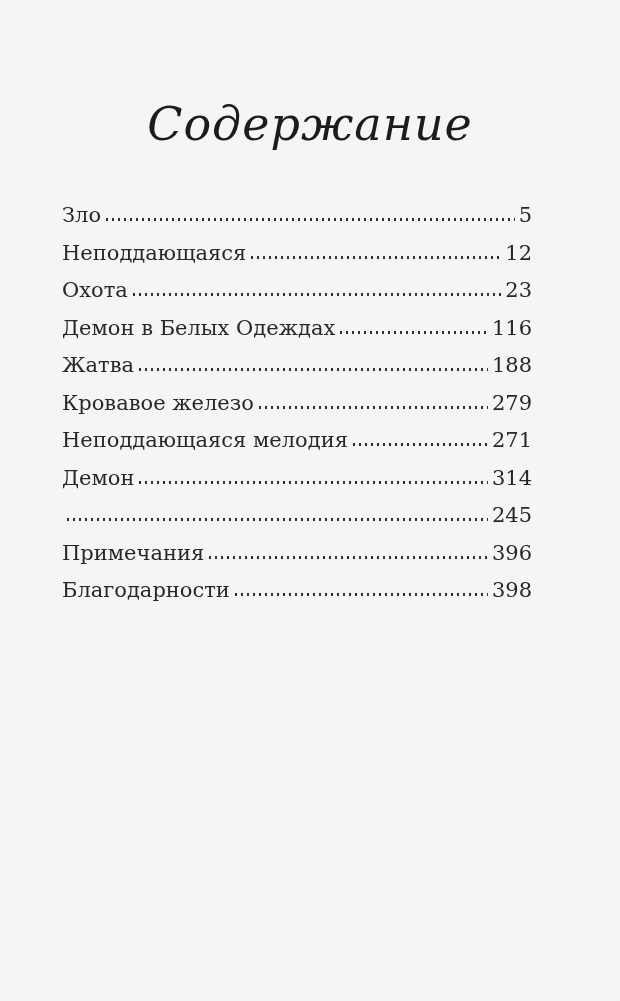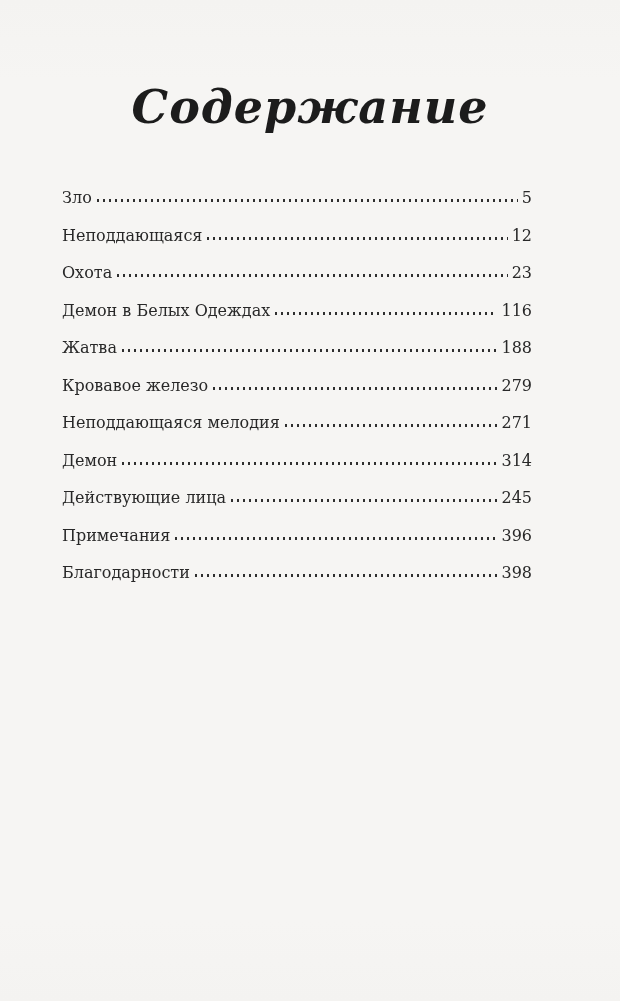--- a/index.html
+++ b/index.html
@@ -14,38 +14,38 @@
     font-family: "DejaVu Serif", "Liberation Serif", serif;
     overflow: hidden;
   }
   .page {
     position: relative;
     width: 620px;
     height: 1001px;
     background: linear-gradient(180deg, #f4f3f1 0%, #f6f5f3 8%, #f6f5f3 92%, #f4f3f1 100%);
   }
   .title {
-    margin: 0;
+    margin: 17px;
     padding-top: 80px;
     text-align: center;
     font-size: 46px;
-    font-weight: 700;
+    font-weight: 400;
     font-style: italic;
     letter-spacing: 1px;
     color: #1c1c1c;
     line-height: 1.2;
     font-family: "DejaVu Serif", "Liberation Serif", serif;
   }
   .toc {
     margin: 52px 88px 0 62px; 
   }
   .toc-row {
     display: flex;
     align-items: baseline;
-    font-size: 16px;
+    font-size: 21px;
     line-height: 22px;
     margin-bottom: 15.5px;
     white-space: nowrap;
   }
   .toc-title {
     flex: 0 0 auto;
     color: #282828;
   }
   .toc-dots {
     flex: 1 1 auto;
@@ -110,21 +110,20 @@
     <span class="toc-page">271</span>
   </div>
 
   <div class="toc-row">
     <span class="toc-title">Демон</span>
     <span class="toc-dots"></span>
     <span class="toc-page">314</span>
   </div>
 
   <div class="toc-row">
-    <span class="toc-title">Действующие лица</span>
     <span class="toc-dots"></span>
     <span class="toc-page">245</span>
   </div>
 
   <div class="toc-row">
     <span class="toc-title">Примечания</span>
     <span class="toc-dots"></span>
     <span class="toc-page">396</span>
   </div>
 

